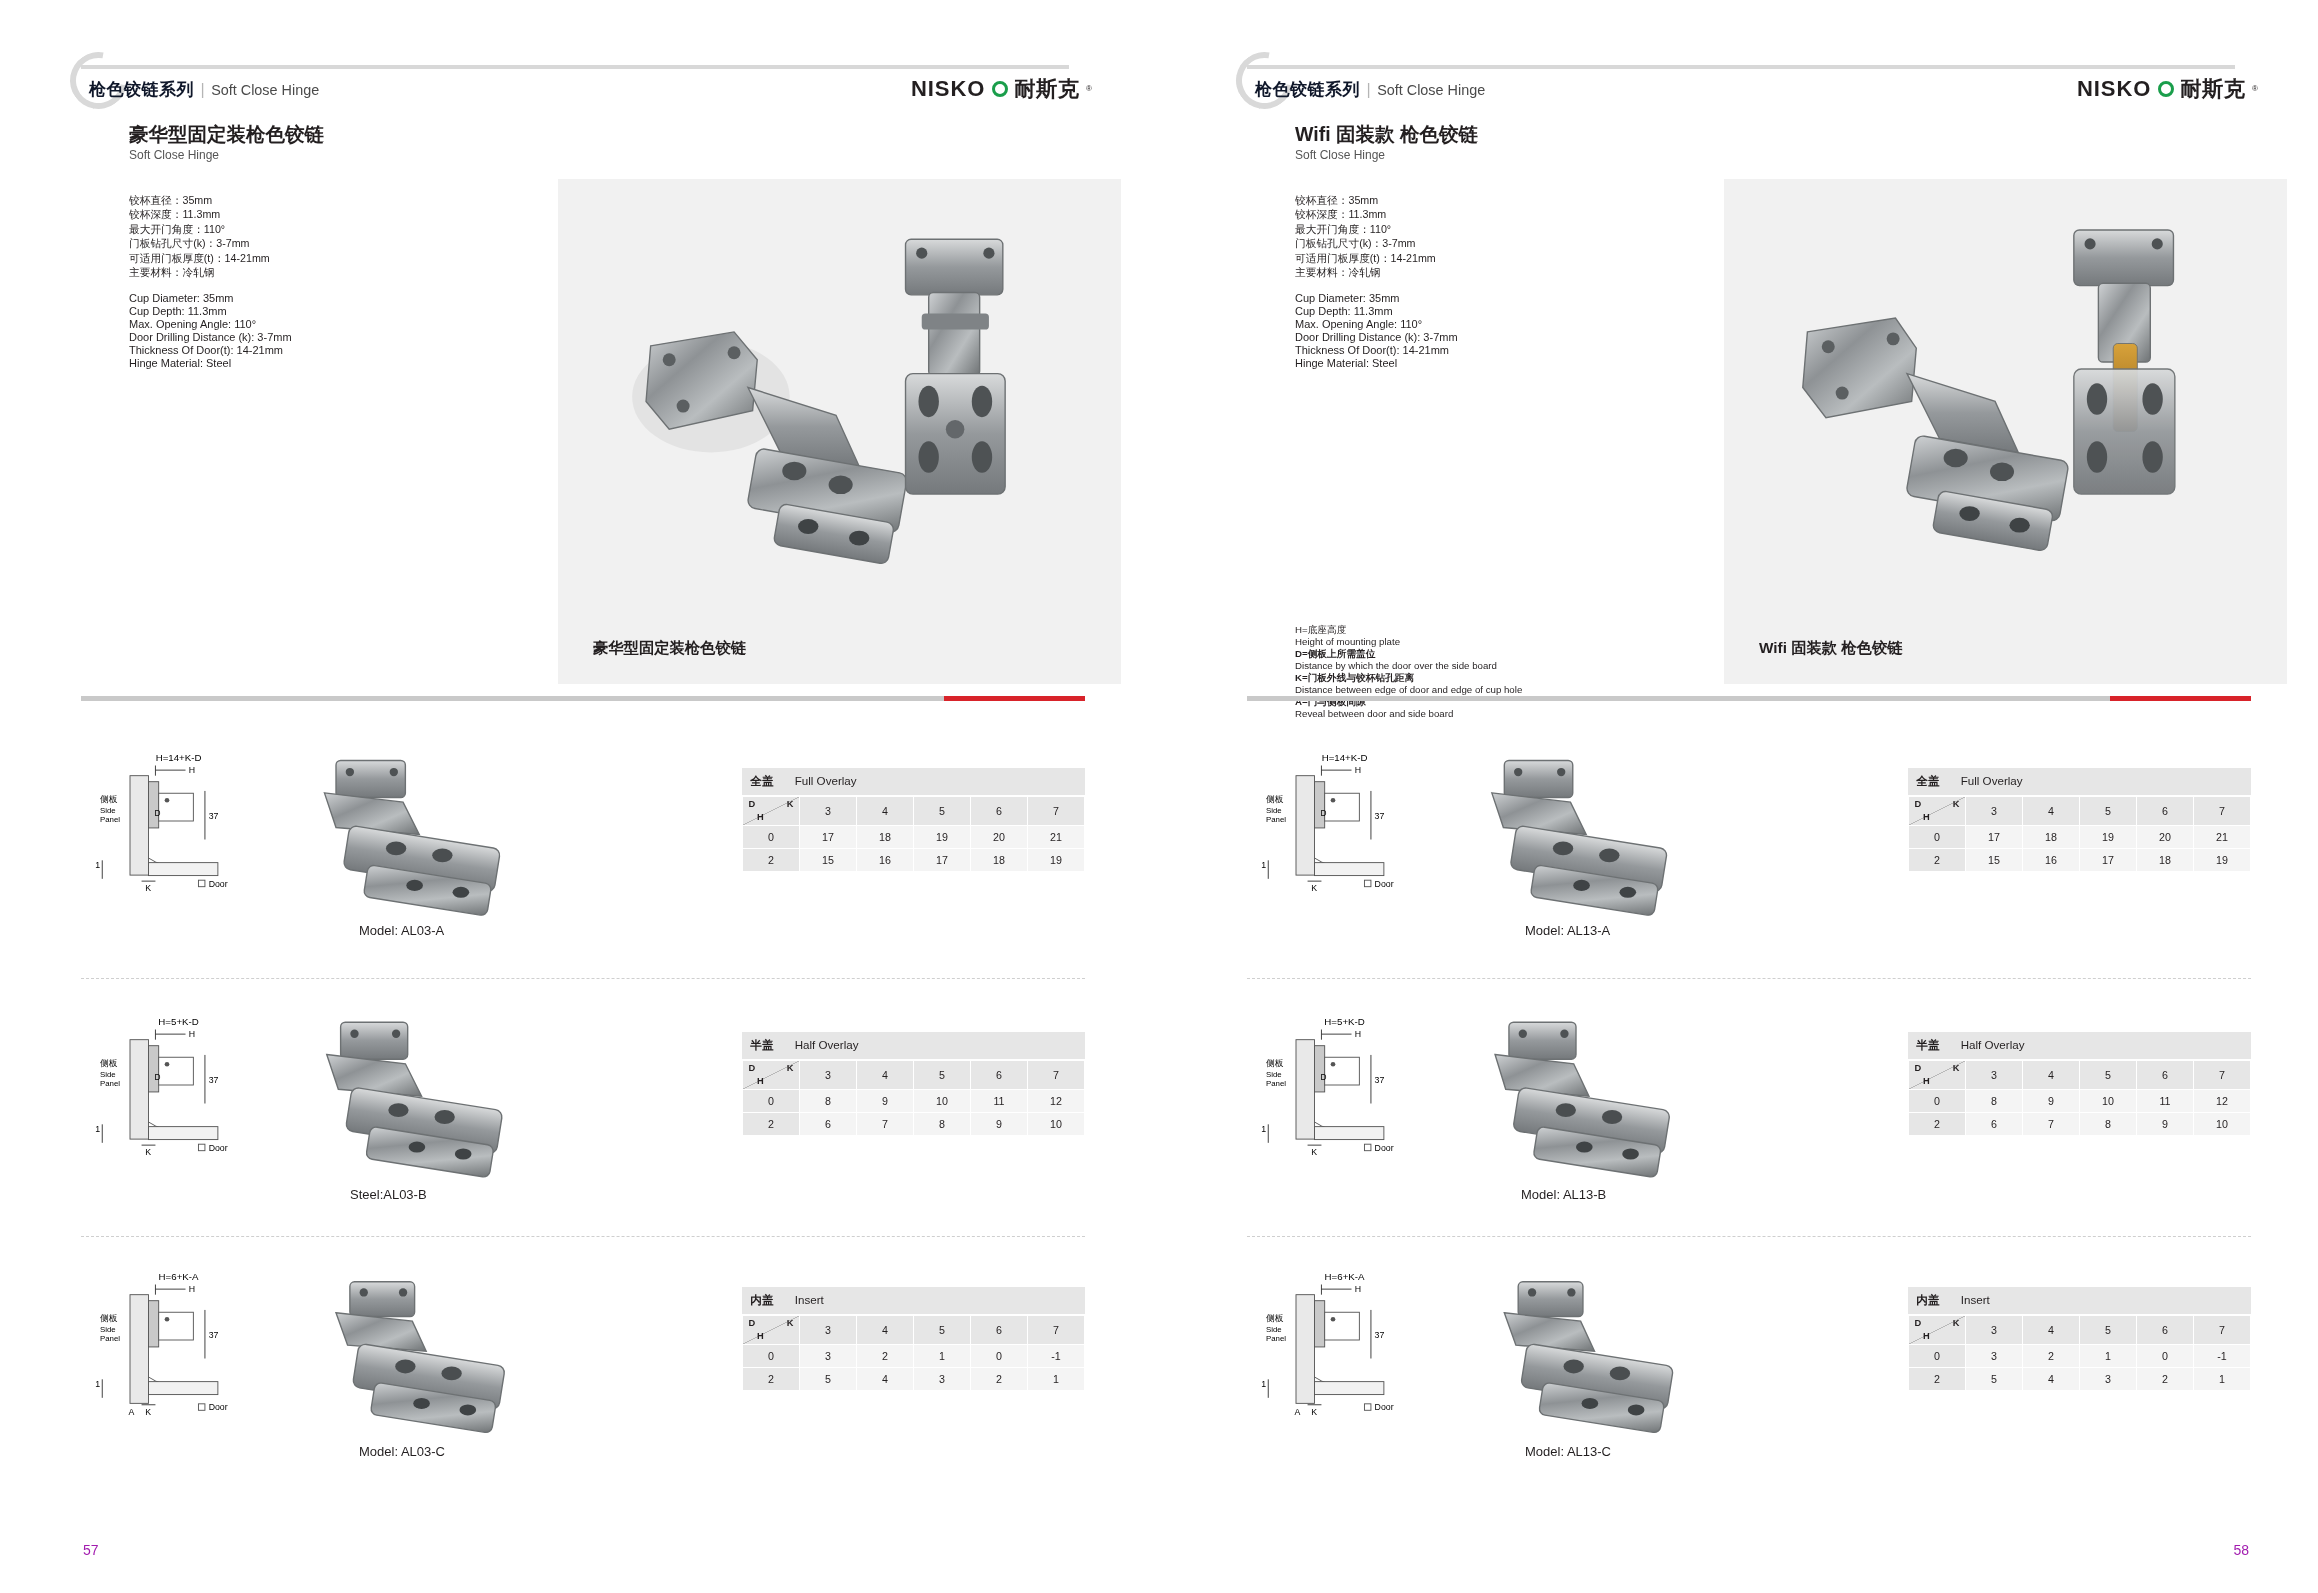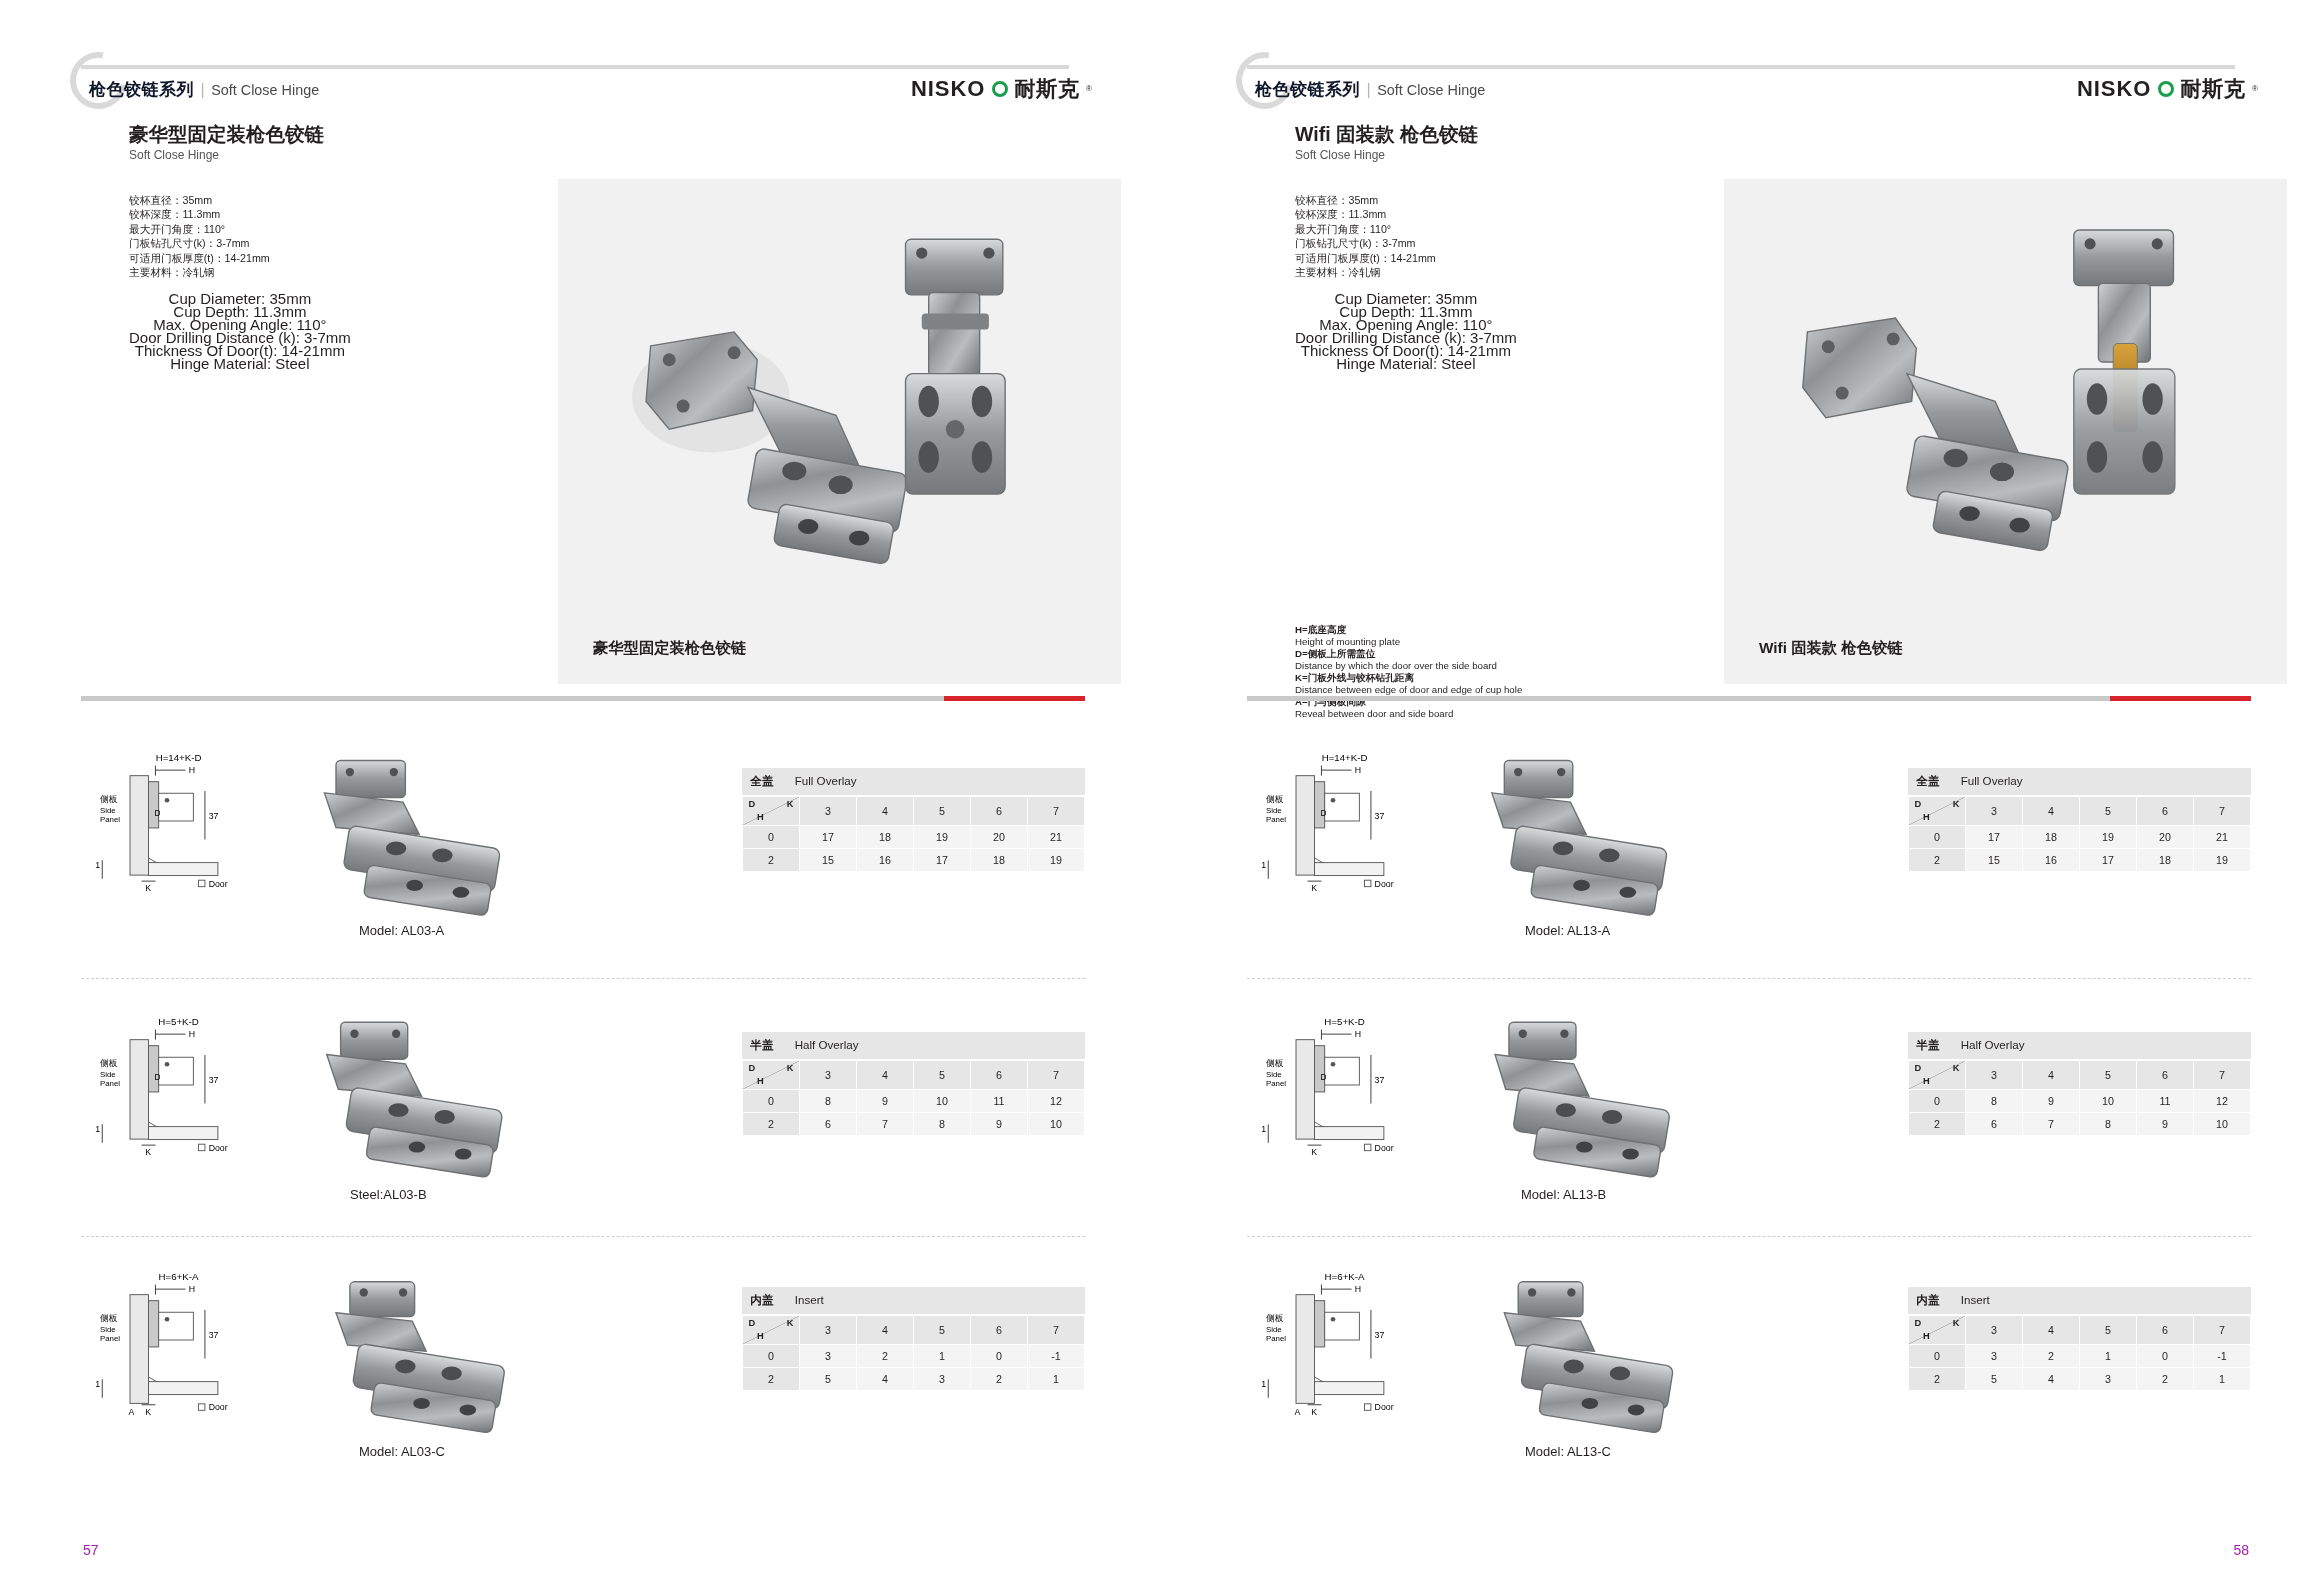--- a/index.html
+++ b/index.html
@@ -40,21 +40,21 @@
   }
   .logo-cn { font-size:21.3px; font-weight:bold; color:#231f20; letter-spacing:0.5px; }
   .logo-r { font-size:8px; vertical-align:super; color:#231f20;}
 
   
   .top-sec { position:relative; padding: 18.5px 0 0 0; margin-left: 48px; }
   .prod-title-cn { position:absolute; left:81px; top:28px; font-size:19.5px; font-weight:bold; }
   .prod-title-en { position:absolute; left:81px; top:55px; font-size:12px; color:#555; }
 
   .spec-cn { position:absolute; left:81px; top:100px; font-size:10.7px; line-height:14.4px; color:#231f20; }
-  .spec-en { position:absolute; left:81px; top:199px; font-size:15px; line-height:13px; color:#231f20;text-align:center; }
+  .spec-en { position:absolute; left:81px; top:199px; font-size:11px; line-height:13px; color:#231f20; }
 
   .photo-box {
     position:absolute; top:86px; width:563px; height:505px; background:#f1f1f1;
   }
   .photo-cap {
     position:absolute; bottom:25.5px; left:35px; font-size:15.3px; font-weight:bold; color:#231f20;
   }
 
   
   .hinge-art { position:absolute; inset:0; }
@@ -485,21 +485,21 @@
       <div class="spec-en">
         <div>Cup Diameter: 35mm</div>
         <div>Cup Depth: 11.3mm</div>
         <div>Max. Opening Angle: 110°</div>
         <div>Door Drilling Distance (k): 3-7mm</div>
         <div>Thickness Of Door(t): 14-21mm</div>
         <div>Hinge Material: Steel</div>
       </div>
 
       <div style="position:absolute; left:81px; top:531px; font-size:9.7px; line-height:12px;">
-        <div class="cn" style="font-weight:bold;">H=底座高度</div>
+        <div class="cn" style="font-weight:normal;">H=底座高度</div>
         <div class="en">Height of mounting plate</div>
         <div class="cn" style="font-weight:bold;">D=侧板上所需盖位</div>
         <div class="en">Distance by which the door over the side board</div>
         <div class="cn" style="font-weight:bold;">K=门板外线与铰杯钻孔距离</div>
         <div class="en">Distance between edge of door and edge of cup hole</div>
         <div class="cn" style="font-weight:bold;">A=门与侧板间隙</div>
         <div class="en">Reveal between door and side board</div>
       </div>
 
       <div class="photo-box" style="left:510px;">

